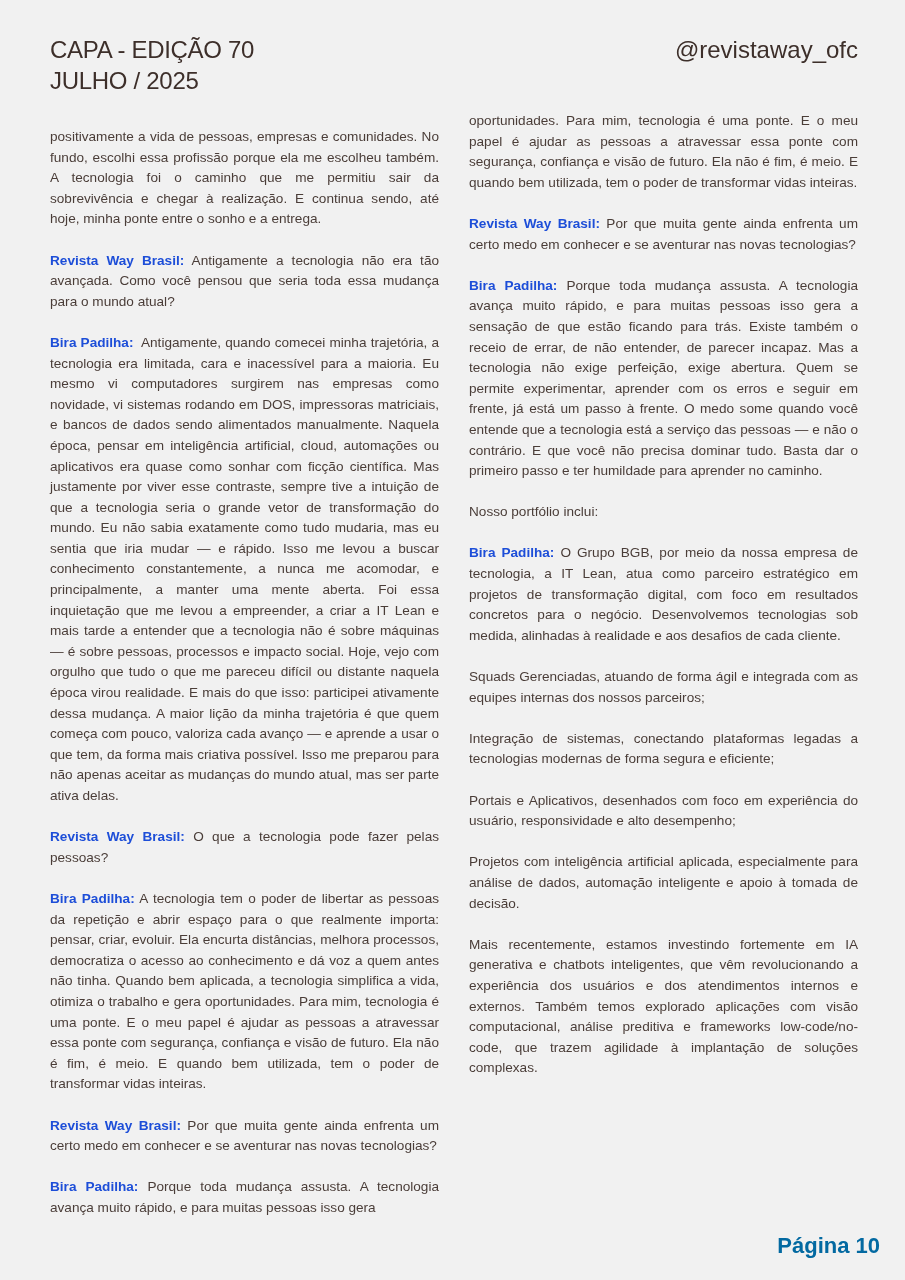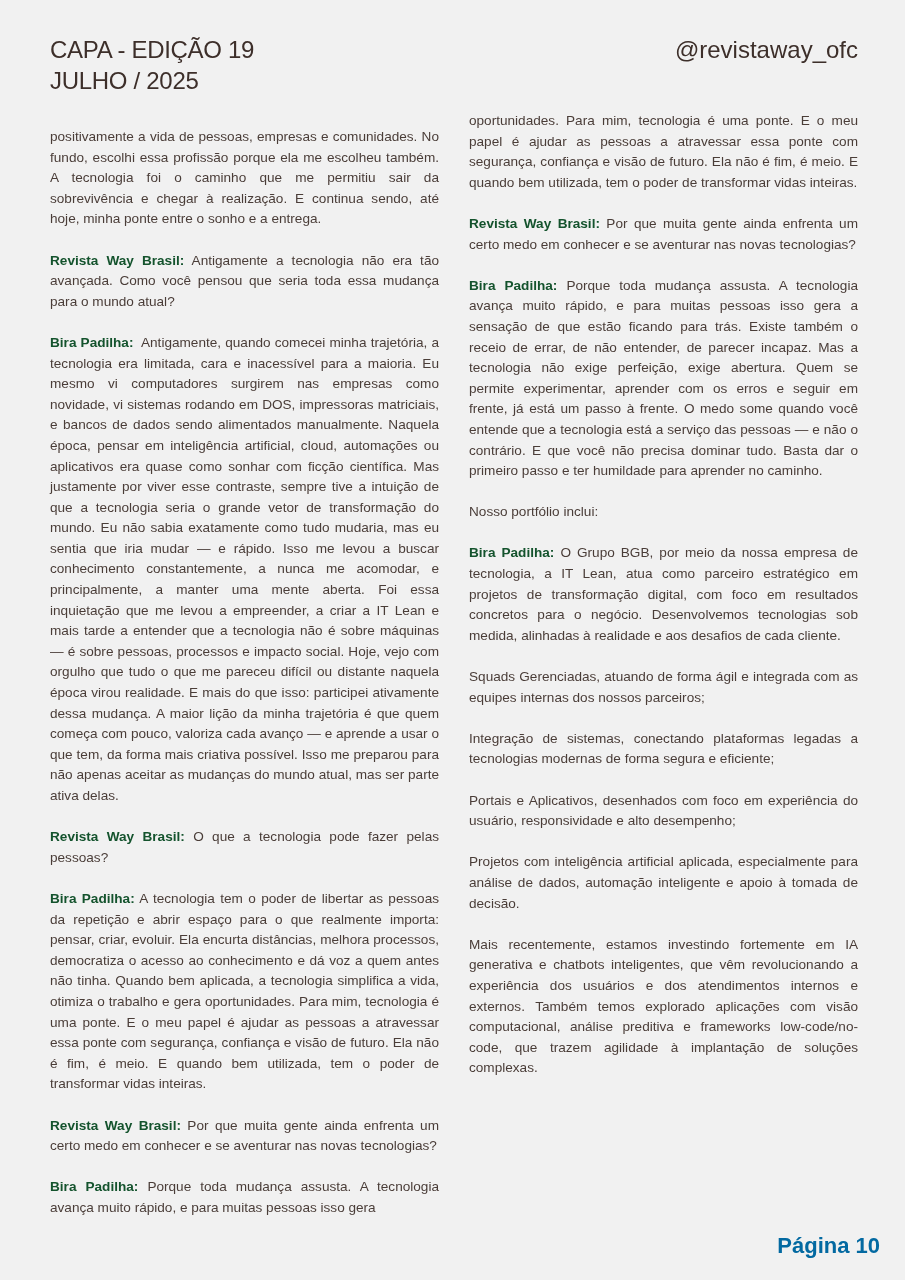--- a/index.html
+++ b/index.html
@@ -20,31 +20,31 @@
   }
   .col {
     position: absolute; width: 389px;
     font-size: 13.6px; line-height: 20.6px;
     text-align: justify; hyphens: none;
   }
   .col-left { left: 50px; top: 127px; }
   .col-right { left: 469px; top: 111px; }
   .para { margin: 0 0 20.6px 0; }
   .para.tight { margin-bottom: 0; }
-  .speaker { font-weight: bold; color: #14532d; }
+  .speaker { font-weight: bold; color: #1d4ed8; }
   .page-number {
     position: absolute; right: 25px; top: 1233px;
     font-size: 22px; font-weight: bold; color: #0369a1;
   }
 </style>
 </head>
 <body>
 
 <div class="header-left">
-  <div>CAPA - EDIÇÃO 19</div>
+  <div>CAPA - EDIÇÃO 70</div>
   <div>JULHO / 2025</div>
 </div>
 <div class="header-right">@revistaway_ofc</div>
 
 <div class="col col-left" id="left-col">
     <p class="para"><span style="white-space: pre-wrap;">positivamente a vida de pessoas, empresas e comunidades. No fundo, escolhi essa profissão porque ela me escolheu também. A tecnologia foi o caminho que me permitiu sair da sobrevivência e chegar à realização. E continua sendo, até hoje, minha ponte entre o sonho e a entrega.</span></p>
     <p class="para"><span class="speaker">Revista Way Brasil:</span><span style="white-space: pre-wrap;"> Antigamente a tecnologia não era tão avançada. Como você pensou que seria toda essa mudança para o mundo atual?</span></p>
     <p class="para"><span class="speaker">Bira Padilha:</span><span style="white-space: pre-wrap;">  Antigamente, quando comecei minha trajetória, a tecnologia era limitada, cara e inacessível para a maioria. Eu mesmo vi computadores surgirem nas empresas como novidade, vi sistemas rodando em DOS, impressoras matriciais, e bancos de dados sendo alimentados manualmente. Naquela época, pensar em inteligência artificial, cloud, automações ou aplicativos era quase como sonhar com ficção científica. Mas justamente por viver esse contraste, sempre tive a intuição de que a tecnologia seria o grande vetor de transformação do mundo. Eu não sabia exatamente como tudo mudaria, mas eu sentia que iria mudar — e rápido. Isso me levou a buscar conhecimento constantemente, a nunca me acomodar, e principalmente, a manter uma mente aberta. Foi essa inquietação que me levou a empreender, a criar a IT Lean e mais tarde a entender que a tecnologia não é sobre máquinas — é sobre pessoas, processos e impacto social. Hoje, vejo com orgulho que tudo o que me pareceu difícil ou distante naquela época virou realidade. E mais do que isso: participei ativamente dessa mudança. A maior lição da minha trajetória é que quem começa com pouco, valoriza cada avanço — e aprende a usar o que tem, da forma mais criativa possível. Isso me preparou para não apenas aceitar as mudanças do mundo atual, mas ser parte ativa delas.</span></p>
     <p class="para"><span class="speaker">Revista Way Brasil:</span><span style="white-space: pre-wrap;"> O que a tecnologia pode fazer pelas pessoas?</span></p>
     <p class="para"><span class="speaker">Bira Padilha:</span><span style="white-space: pre-wrap;"> A tecnologia tem o poder de libertar as pessoas da repetição e abrir espaço para o que realmente importa: pensar, criar, evoluir. Ela encurta distâncias, melhora processos, democratiza o acesso ao conhecimento e dá voz a quem antes não tinha. Quando bem aplicada, a tecnologia simplifica a vida, otimiza o trabalho e gera oportunidades. Para mim, tecnologia é uma ponte. E o meu papel é ajudar as pessoas a atravessar essa ponte com segurança, confiança e visão de futuro. Ela não é fim, é meio. E quando bem utilizada, tem o poder de transformar vidas inteiras.</span></p>

